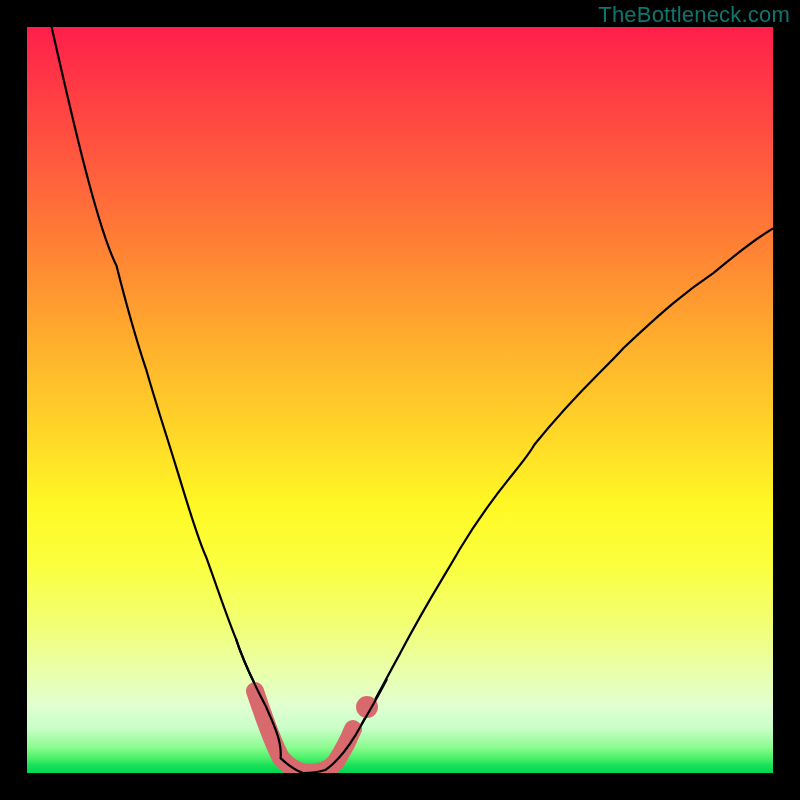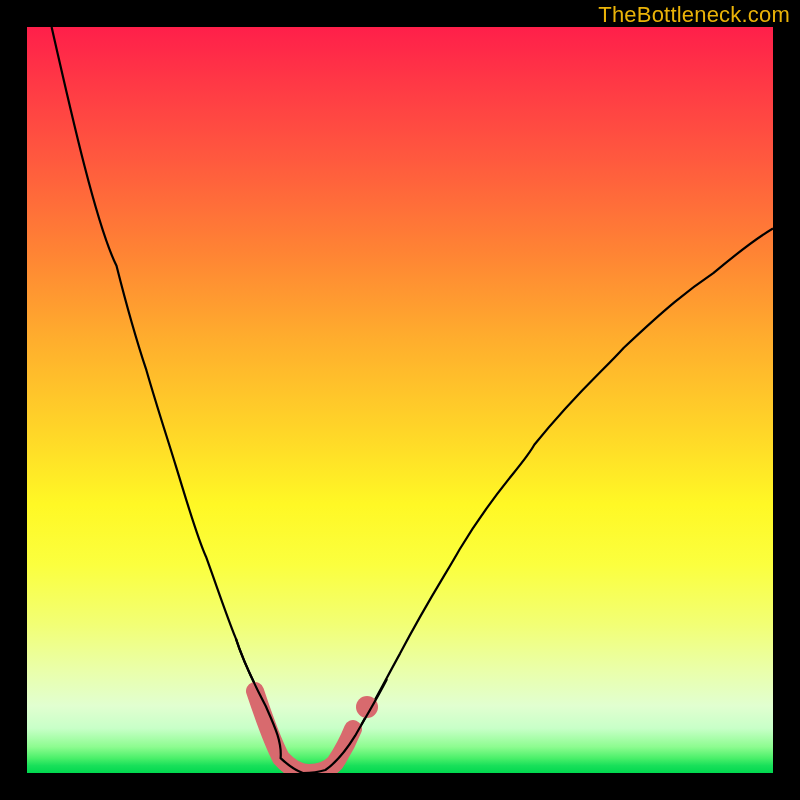--- a/index.html
+++ b/index.html
@@ -42,21 +42,21 @@
       #8dfc90 96.5%,
       #4bf06a 98%,
       #19e05a 99%,
       #00d84f 100%
     );
   }
   .watermark {
     position: absolute;
     top: 2px;
     right: 10px;
-    color: #eab308;
+    color: #0f766e;
     font-size: 22px;
     letter-spacing: 0.2px;
     font-weight: 400;
     user-select: none;
   }
   svg.curve {
     position: absolute;
     left: 0;
     top: 0;
     width: 100%;

